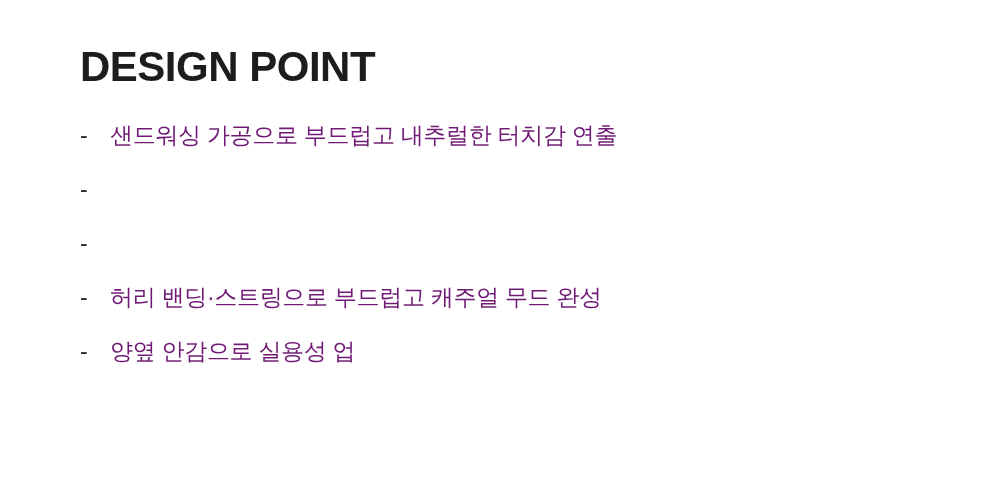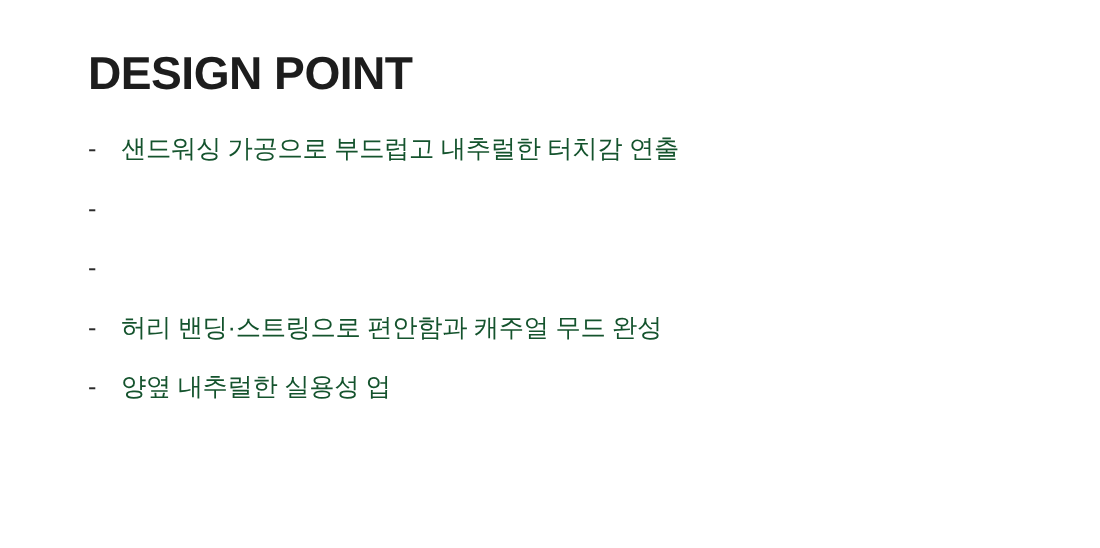--- a/index.html
+++ b/index.html
@@ -42,21 +42,21 @@
   .dash {
     width: 30px;
     flex: 0 0 30px;
     font-size: 23px;
     line-height: 34px;
     color: #2b2b2b;
   }
   .point-text {
     font-size: 23px;
     line-height: 34px;
-    color: #14532d;
+    color: #701a75;
     letter-spacing: -0.3px;
     font-weight: 500;
   }
 </style>
 </head>
 <body>
 
 <div class="page">
 
   <h1 class="title">DESIGN POINT</h1>
@@ -71,22 +71,22 @@
     <li class="point">
       <span class="dash">-</span>
     </li>
 
     <li class="point">
       <span class="dash">-</span>
     </li>
 
     <li class="point">
       <span class="dash">-</span>
-      <span class="point-text">허리 밴딩·스트링으로 편안함과 캐주얼 무드 완성</span>
+      <span class="point-text">허리 밴딩·스트링으로 부드럽고 캐주얼 무드 완성</span>
     </li>
 
     <li class="point">
       <span class="dash">-</span>
-      <span class="point-text">양옆 내추럴한 실용성 업</span>
+      <span class="point-text">양옆 안감으로 실용성 업</span>
     </li>
 
   </ul>
 </div>
 
 </body></html>

